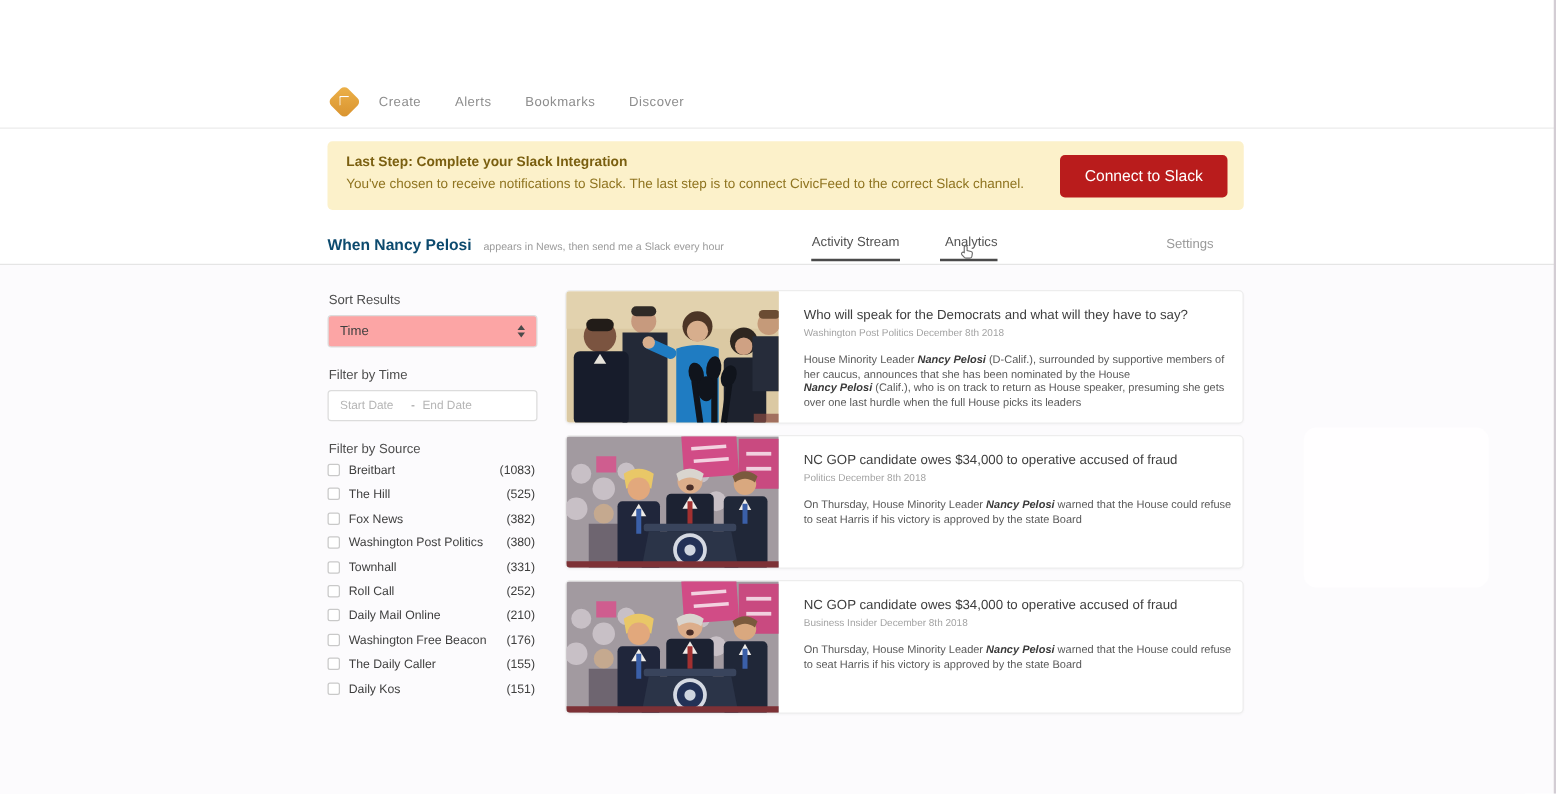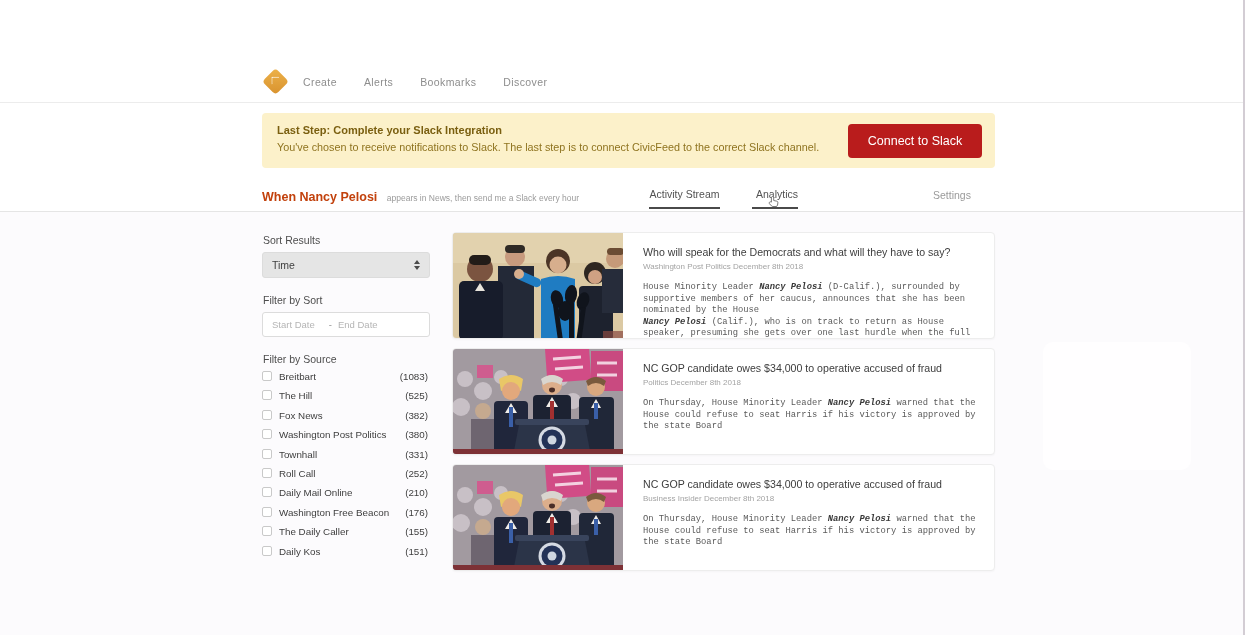--- a/index.html
+++ b/index.html
@@ -22,36 +22,36 @@
   .banner { position:absolute; left:262px; top:113px; width:733px; height:55px;
     background:#fcf1ca; border-radius:4px; }
   .banner-title { position:absolute; left:15px; top:11px; font-size:11px; font-weight:700; color:#7a5f10; }
   .banner-msg { position:absolute; left:15px; top:28px; font-size:10.8px; color:#8f7420; }
   .slack-btn { position:absolute; right:13px; top:11px; width:134px; height:34px;
     background:#b91c1c; border:none; border-radius:4px; color:#ffffff; font-size:12.5px;
     font-family:"Liberation Sans",sans-serif; cursor:pointer; display:flex; align-items:center; justify-content:center; }
 
   
   .alert-title-row { position:absolute; left:262px; top:187px; white-space:nowrap; }
-  .alert-title { font-size:12.5px; font-weight:600; color:#c2410c; }
+  .alert-title { font-size:12.5px; font-weight:600; color:#0c4a6e; }
   .alert-sub { font-size:8.5px; color:#9b9b9b; margin-left:5px; }
   .tab { position:absolute; top:188px; font-size:10.5px; color:#525252; padding-bottom:7px;
     border-bottom:2px solid #4a4a4a; cursor:pointer; }
   .tab-activity { left:649px; width:71px; text-align:center; }
   .tab-analytics { left:752px; width:46px; text-align:right; }
   .tab-settings { position:absolute; left:933px; top:189px; font-size:10.5px; color:#9a9a9a; cursor:pointer; }
   .cursor-icon { position:absolute; left:16px; top:7px; }
   .divider2 { position:absolute; left:0; top:211px; width:100%; height:1px; background:#e5e5e5; }
 
   
   .content { position:absolute; left:0; top:212px; width:100%; height:423px; background:#fcfbfd; }
 
   
   .side-label { position:absolute; left:263px; font-size:10.5px; color:#4e4e4e; }
-  .sort-select { position:absolute; left:262px; top:40px; width:168px; height:26px; background:#e5e5e5;
+  .sort-select { position:absolute; left:262px; top:40px; width:168px; height:26px; background:#fca5a5;
     border:1px solid #dcdcdc; border-radius:3px; display:flex; align-items:center;
     padding:0 9px; cursor:pointer; }
   .sort-value { font-size:10.5px; color:#3f3f3f; flex:1; }
   .stepper { display:flex; flex-direction:column; align-items:center; }
   .tri-up { width:0; height:0; border-left:3.5px solid transparent; border-right:3.5px solid transparent;
     border-bottom:4.5px solid #4a4a4a; }
   .tri-down { width:0; height:0; border-left:3.5px solid transparent; border-right:3.5px solid transparent;
     border-top:4.5px solid #4a4a4a; margin-top:2.5px; }
   .date-box { position:absolute; left:262px; top:100px; width:168px; height:25px; background:#fff;
     border:1px solid #dcdcdc; border-radius:3px; display:flex; align-items:center; padding:0 9px;
@@ -67,21 +67,21 @@
   
   .card { position:absolute; left:452px; width:543px; height:107px; background:#fff;
     border:1px solid #ededed; border-radius:4px; overflow:hidden;
     box-shadow:0 1px 2px rgba(0,0,0,.03); cursor:pointer; }
   .card1 { top:20px; } .card2 { top:136px; } .card3 { top:252px; }
   .thumb { position:absolute; left:0; top:0; width:170px; height:105px; }
   .thumb svg { display:block; }
   .card-text { position:absolute; left:190px; top:0; width:343px; }
   .card-title { font-size:10.6px; font-weight:400; color:#3d3d3d; margin-top:13px; white-space:nowrap; }
   .card-meta { font-size:8px; color:#a3a3a3; margin-top:4px; }
-  .card-body { margin-top:11px; font-size:8.8px; color:#5a5a5a; line-height:11.6px;font-family:Liberation Mono, monospace; }
+  .card-body { margin-top:11px; font-size:8.8px; color:#5a5a5a; line-height:11.6px; }
   .term { font-weight:700; font-style:italic; color:#3a3a3a; }
 
   .ghost-panel { position:absolute; left:1043px; top:130px; width:148px; height:128px;
     background:#fffeff; border-radius:10px; }
   .scroll-strip { position:absolute; right:0; top:0; width:2px; height:635px; background:#d3cdd4; }
   .artifact { position:absolute; left:0; top:67px; width:3px; height:4px; background:#9a9a9a; opacity:.6; }
 </style>
 </head>
 <body>
 
@@ -126,21 +126,21 @@
 
     <div class="side-label" style="top:22px;">Sort Results</div>
     <div class="sort-select">
       <span class="sort-value">Time</span>
       <span class="stepper">
         <span class="tri-up"></span>
           <span class="tri-down"></span>
       </span>
     </div>
 
-    <div class="side-label" style="top:82px;">Filter by Sort</div>
+    <div class="side-label" style="top:82px;">Filter by Time</div>
     <div class="date-box">
       <span>Start Date</span>
       <span class="date-sep">-</span>
       <span>End Date</span>
     </div>
 
     <div class="side-label" style="top:141px;">Filter by Source</div>
     <div class="source-list">
       <div class="source-row">
         <span class="checkbox"></span>

